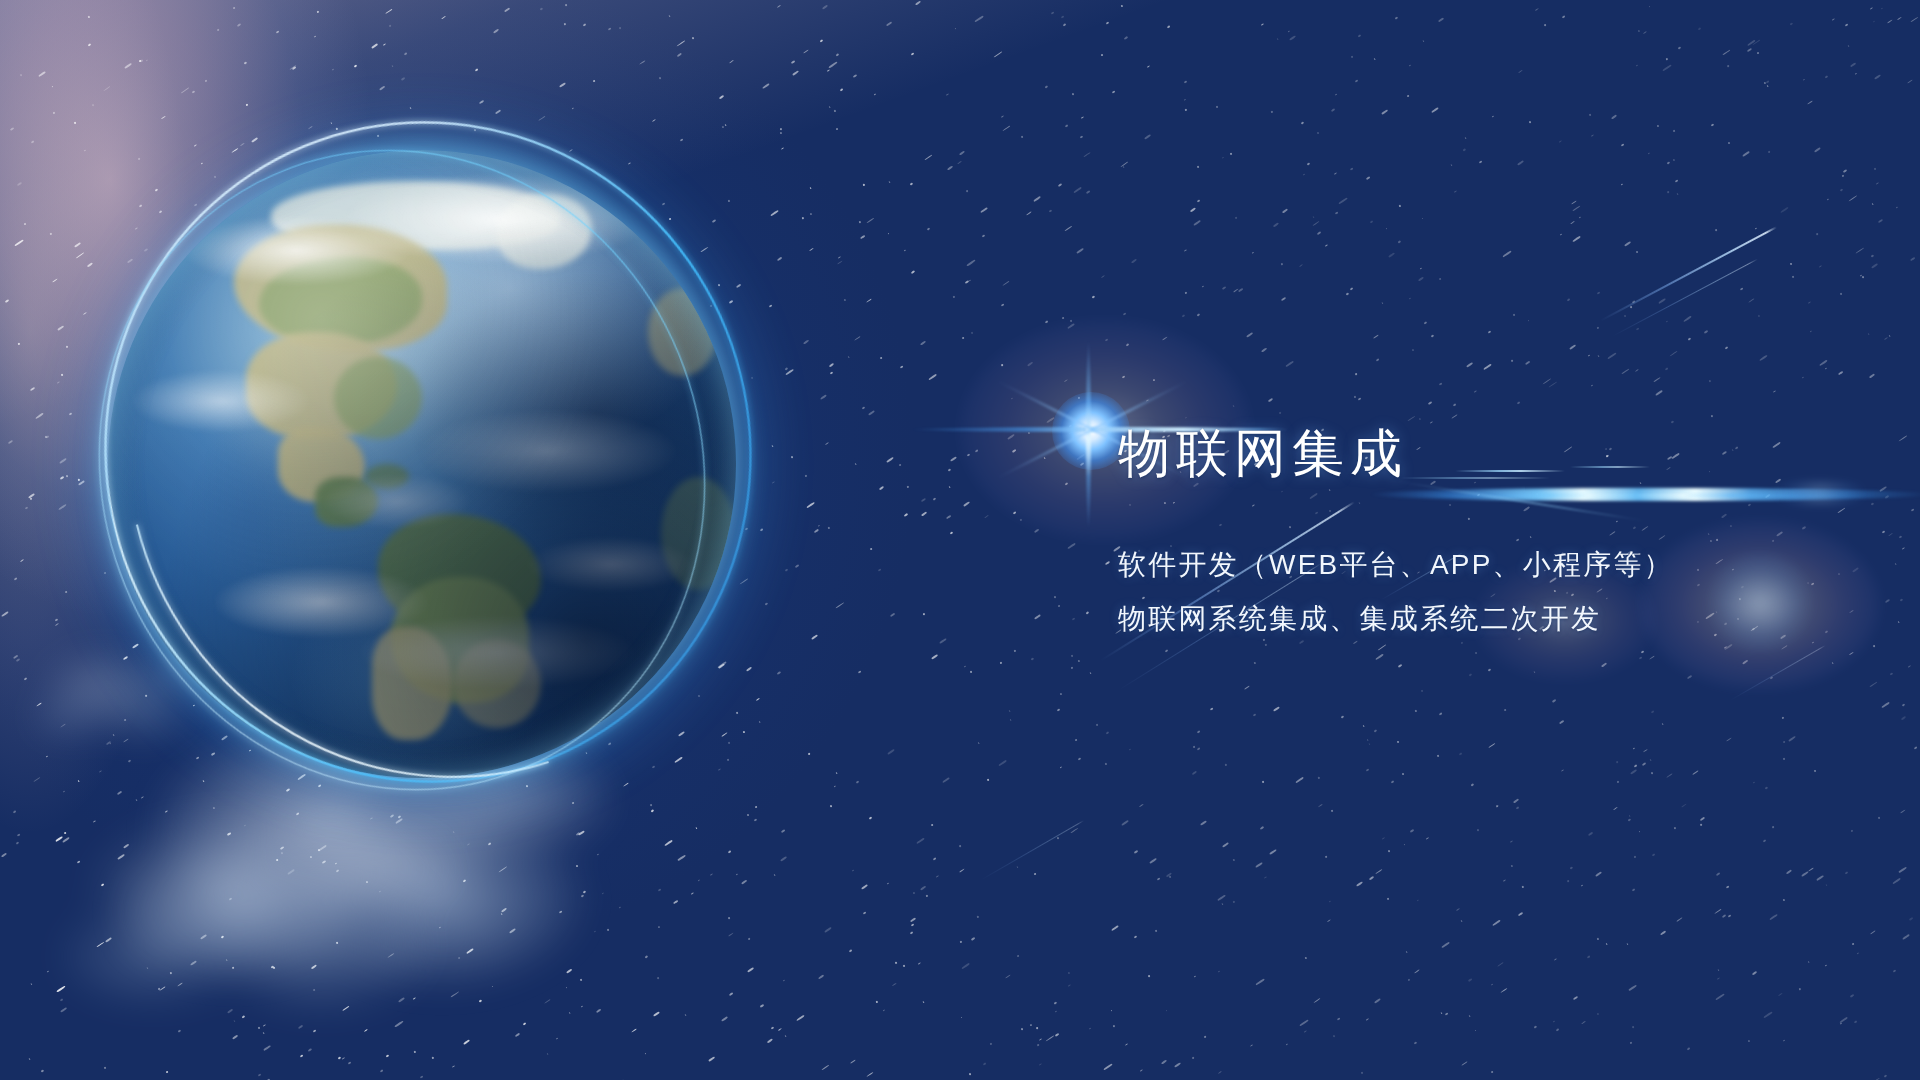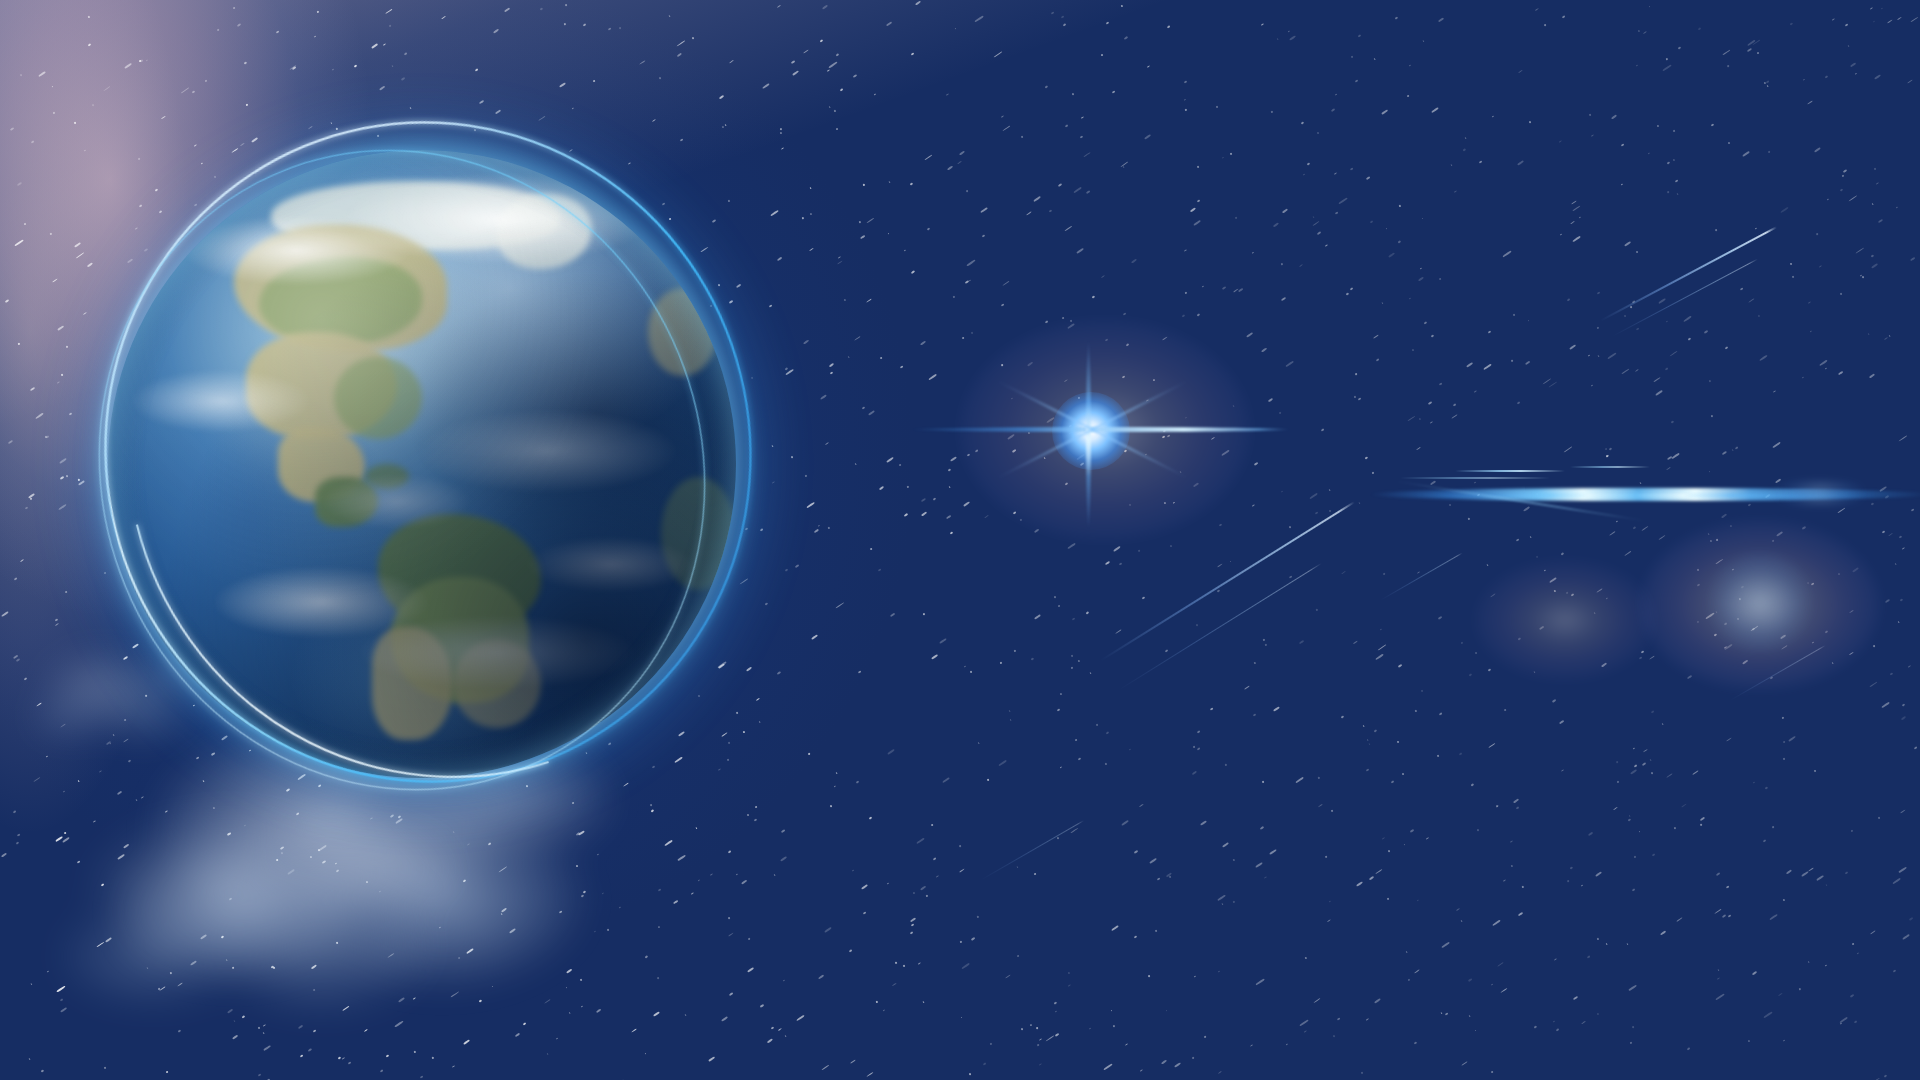--- a/index.html
+++ b/index.html
@@ -1602,14 +1602,20 @@
   <div class="flare-bar" style="left:1570px; top:466px; width:80px;  height:2px; opacity:.7;"></div>
   <div class="flare-bar" style="left:1400px; top:477px; width:150px; height:2px; opacity:.55;"></div>
   <div class="flare-beam" style="left:1390px; top:500px; width:260px; height:2px; transform:rotate(9deg); opacity:.6;
        background:linear-gradient(90deg, rgba(60,150,240,0) 0%, rgba(150,215,255,.8) 55%, rgba(60,150,240,0) 100%);"></div>
   <div class="flare-ghost" style="left:1760px; top:482px; width:120px; height:22px; opacity:.6;"></div>
 
   <div class="flare-warm" style="left:1640px; top:520px; width:240px; height:170px; opacity:.55;"></div>
   <div class="flare-ghost" style="left:1705px; top:552px; width:110px; height:100px; opacity:.75;"></div>
   <div class="flare-warm" style="left:1475px; top:560px; width:180px; height:120px; opacity:.35;"></div>
 
+  <div id="text-block">
+    <h1 class="hero-title">物联网集成</h1>
+    <div class="sub-gap"></div>
+    <p class="hero-sub">软件开发（WEB平台、APP、小程序等）</p>
+    <p class="hero-sub">物联网系统集成、集成系统二次开发</p>
+  </div>
 
 </div>
 
 </body></html>

